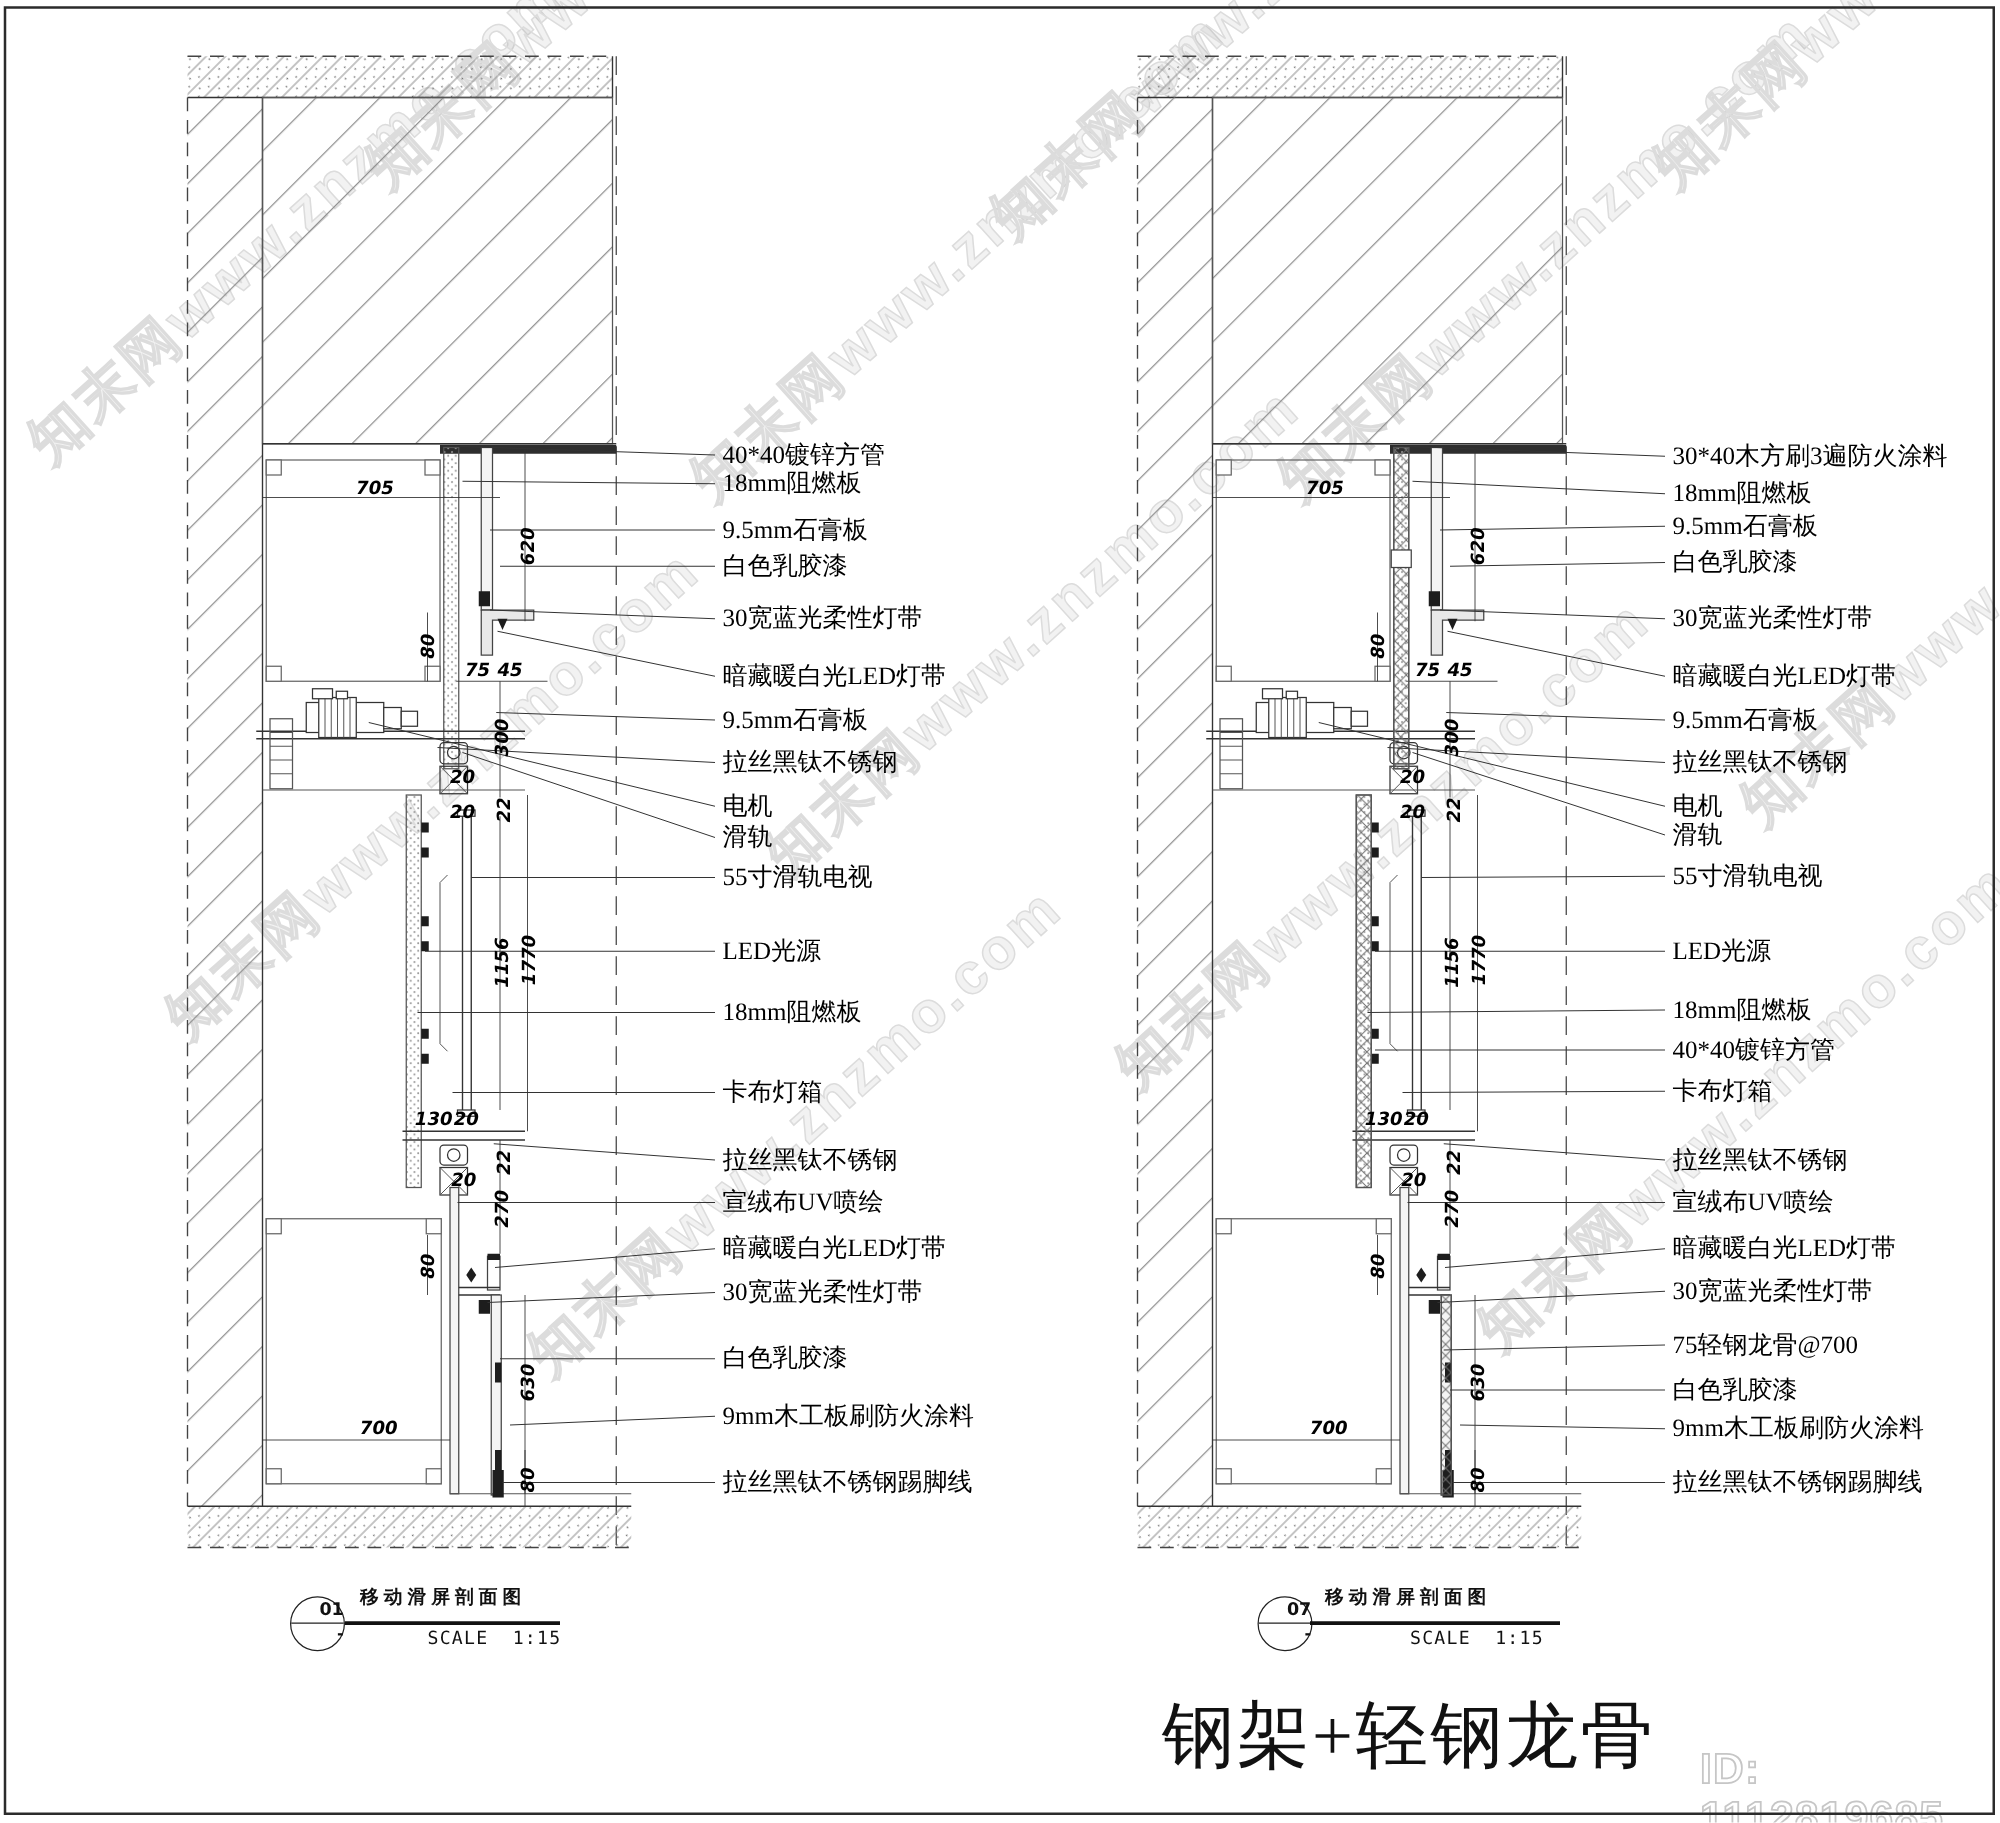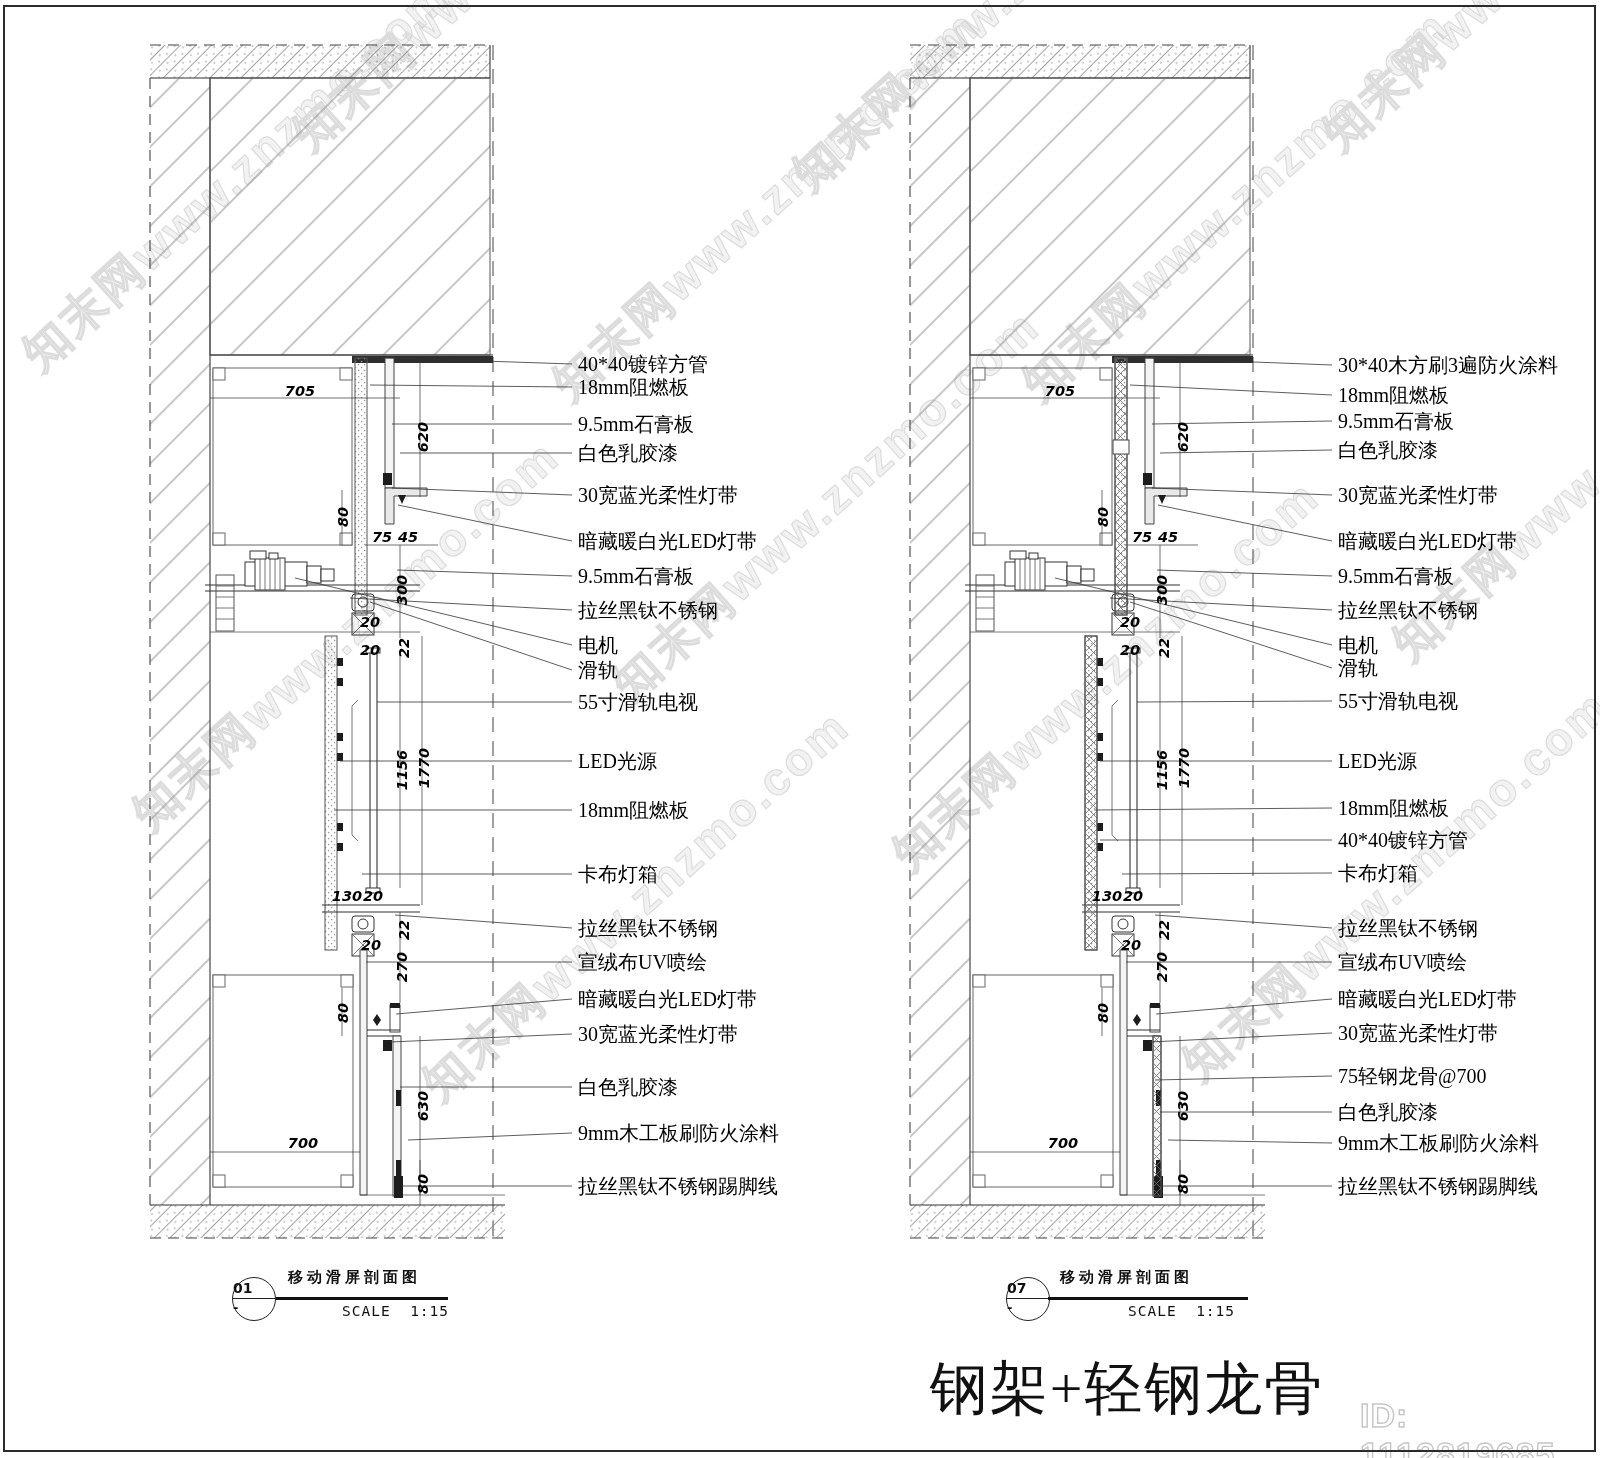--- a/index.html
+++ b/index.html
@@ -13,21 +13,21 @@
   .ln{stroke:#333;stroke-width:1.1;fill:none;}
   .tn{stroke:#555;stroke-width:0.8;fill:none;}
   .dash{stroke:#444;stroke-width:1.1;stroke-dasharray:11 7;fill:none;}
   .dash2{stroke:#444;stroke-width:1;stroke-dasharray:15 9;fill:none;}
   .dim{stroke:#333;stroke-width:0.7;fill:none;}
   .ann{position:absolute;transform:translateY(-50%);font-size:20px;line-height:1;
        white-space:nowrap;color:#000;font-family:"Liberation Serif",serif;}
   .dimtxt{position:absolute;font-family:"DejaVu Sans",sans-serif;font-style:italic;
           font-size:14.5px;font-weight:bold;color:#000;white-space:nowrap;}
   .vt-bubble{position:absolute;width:42px;height:42px;border:1.6px solid #222;border-radius:50%;
-             text-align:left;font-family:"DejaVu Sans",sans-serif;font-weight:bold;}
+             text-align:right;font-family:"DejaVu Sans",sans-serif;font-weight:bold;}
   .vt-bubble .num{display:block;font-size:14px;line-height:20px;border-bottom:1.4px solid #222;}
   .vt-bubble .rev{display:block;font-size:13px;line-height:18px;}
   .vt-title{position:absolute;font-size:15px;font-weight:bold;letter-spacing:4px;white-space:nowrap;}
   .vt-rule{position:absolute;height:3.2px;background:#111;}
   .vt-scale{position:absolute;font-family:"DejaVu Sans Mono",monospace;font-size:14.5px;
             letter-spacing:1px;white-space:nowrap;}
   .vt-caption{position:absolute;transform:translateX(-50%);font-size:58px;letter-spacing:2px;
               white-space:nowrap;font-family:"Liberation Serif",serif;}
   .corner-logo{position:absolute;font-size:58px;font-weight:bold;letter-spacing:10px;
                color:#fff;-webkit-text-stroke:1.6px #c6c6c6;font-family:"Liberation Sans",sans-serif;}

